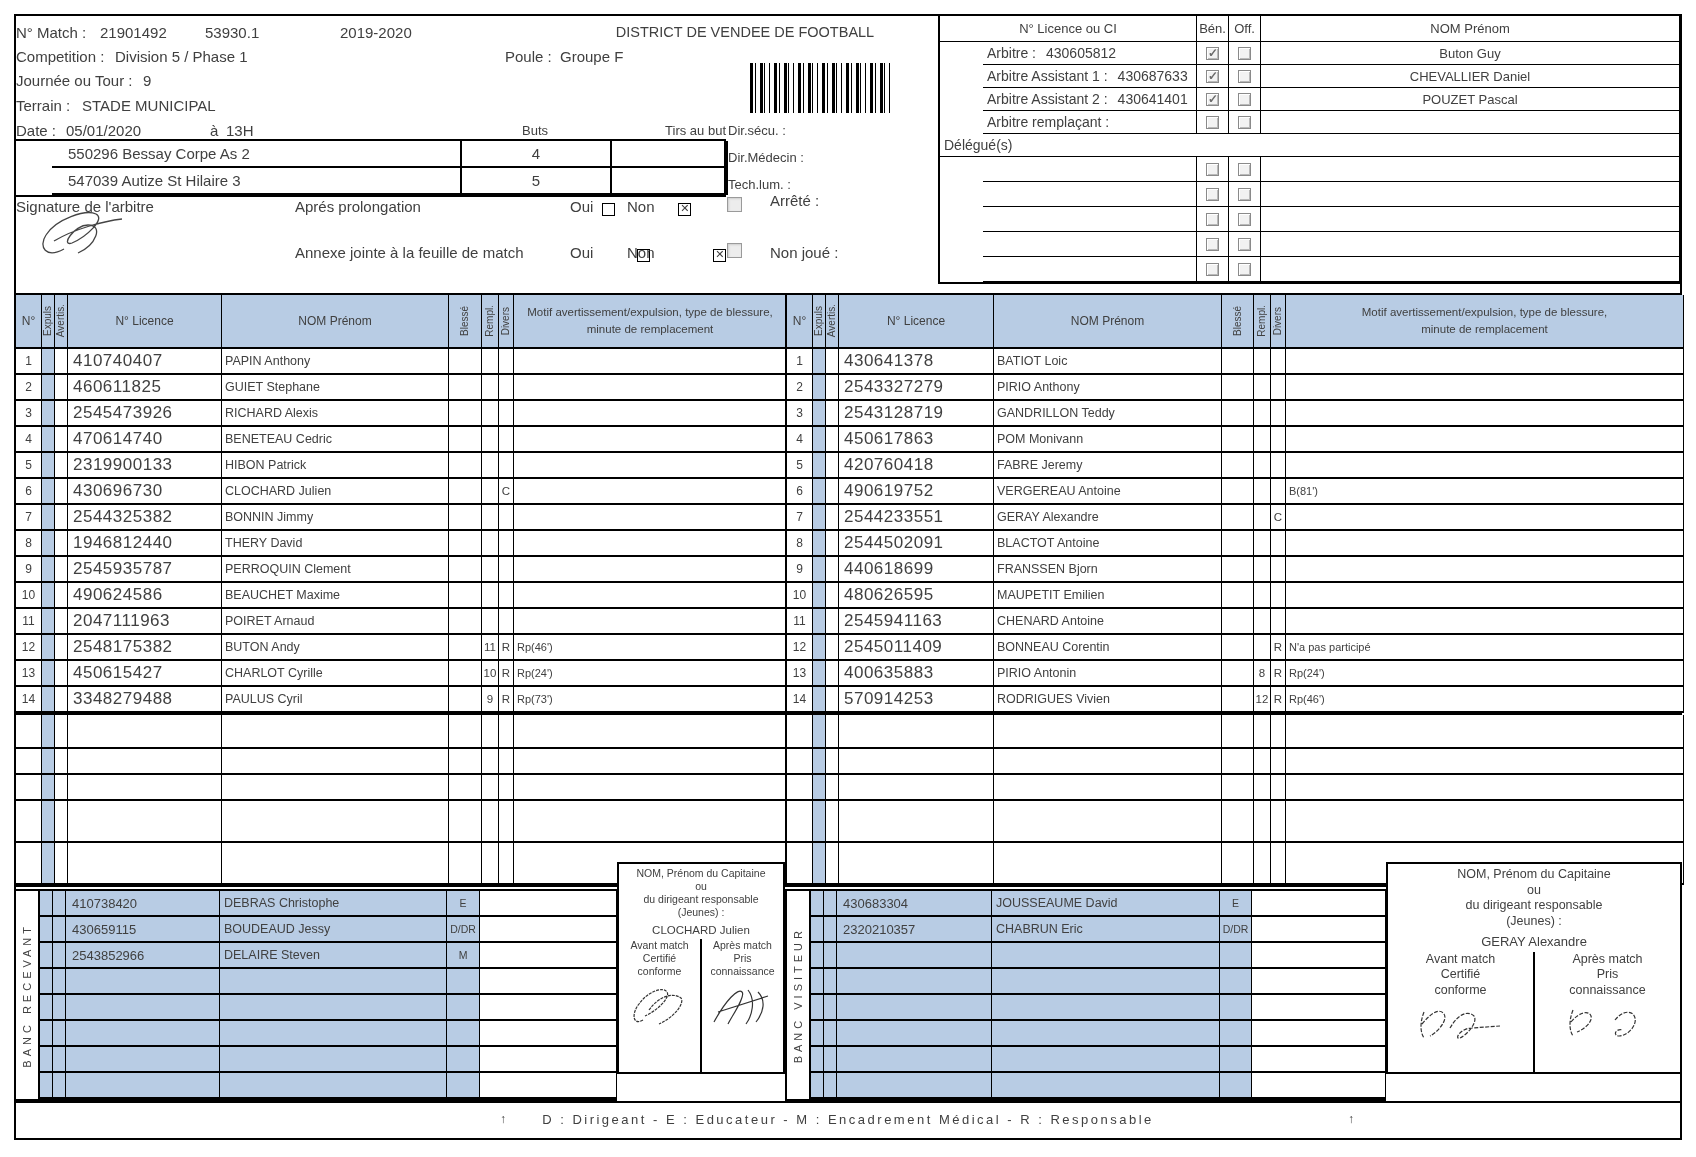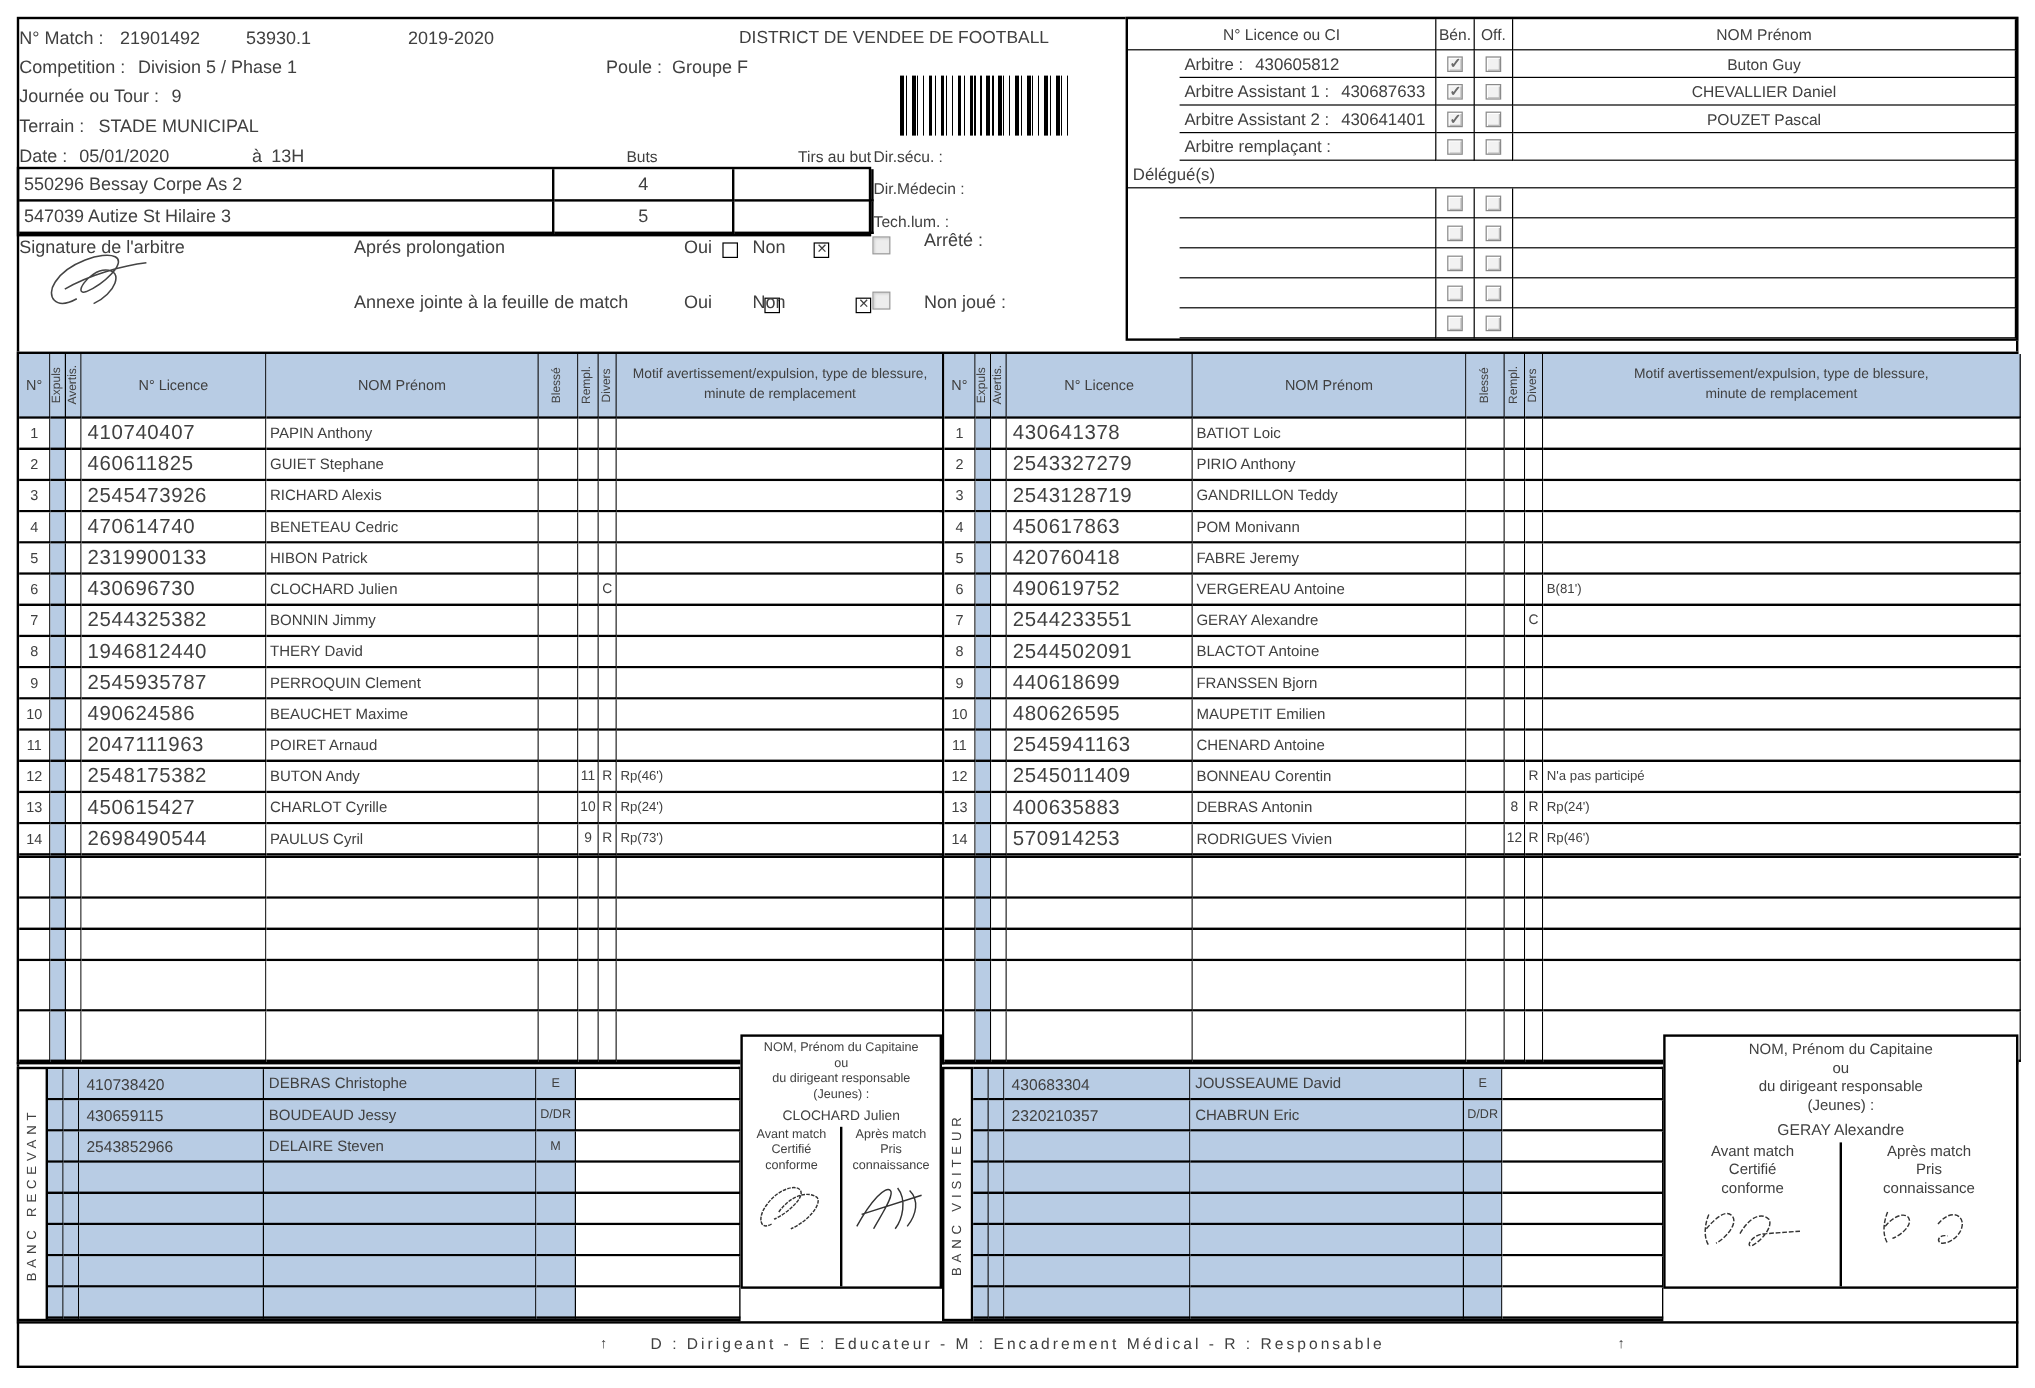--- a/index.html
+++ b/index.html
@@ -29,21 +29,21 @@
   .oc.ctr { justify-content:center; }
   .oc.label { padding-left:4px;margin-left:43px; }
   .oc .olic { margin-left:10px; }
   .oc.nomc { justify-content:center; font-size:13px; }
   .oc.dele { grid-column:1/-1; padding-left:4px; }
 
   
   .teams { position:absolute; left:14px; top:139px; width:712px; display:grid;
            grid-template-columns:446px 150px 116px; grid-template-rows:27px 27px; border:2px solid #000; }
   .tm { border-right:2px solid #000; border-bottom:2px solid #000; display:flex; align-items:center; font-size:15px; overflow:hidden; }
-  .tm.name { padding-left:4px; }
+  .tm.name { padding-left:16px;margin-left:36px; }
   .tm.ctr { justify-content:center; }
 
   
   .ptable { position:absolute; display:grid; border:2px solid #000; background:#fff;
             grid-template-rows:54px repeat(14,26px); }
   .ptable.left  { left:14px;  top:293px; width:771px; grid-template-columns:26px 13px 13px 154px 227px 33px 17px 15px 273px; }
   .ptable.right { left:785px; top:293px; width:897px; grid-template-columns:26px 13px 13px 155px 228px 32px 17px 15px 398px; }
   .sptable { position:absolute; display:grid; border:2px solid #000; border-top:none; background:#fff;
              grid-template-rows:34px 26px 26px 42px 42px; }
   .sptable.left  { left:14px;  top:715px; width:771px; grid-template-columns:26px 13px 13px 154px 227px 33px 17px 15px 273px; }
@@ -431,21 +431,21 @@
         <div class="c lic">450615427</div>
         <div class="c nom">CHARLOT Cyrille</div>
         <div class="c ctr"></div>
         <div class="c ctr">10</div>
         <div class="c ctr">R</div>
         <div class="c motif">Rp(24')</div>
       
         <div class="c num">14</div>
         <div class="c blue"></div>
         <div class="c"></div>
-        <div class="c lic">2698490544</div>
+        <div class="c lic">3348279488</div>
         <div class="c nom">PAULUS Cyril</div>
         <div class="c ctr"></div>
         <div class="c ctr">9</div>
         <div class="c ctr">R</div>
         <div class="c motif">Rp(73')</div>
       </div>
   </div>
 
   
   <div class="ptable right">
@@ -591,21 +591,21 @@
         <div class="c nom">BONNEAU Corentin</div>
         <div class="c ctr"></div>
         <div class="c ctr"></div>
         <div class="c ctr">R</div>
         <div class="c motif">N'a pas participé</div>
       
         <div class="c num">13</div>
         <div class="c blue"></div>
         <div class="c"></div>
         <div class="c lic">400635883</div>
-        <div class="c nom">DEBRAS Antonin</div>
+        <div class="c nom">PIRIO Antonin</div>
         <div class="c ctr"></div>
         <div class="c ctr">8</div>
         <div class="c ctr">R</div>
         <div class="c motif">Rp(24')</div>
       
         <div class="c num">14</div>
         <div class="c blue"></div>
         <div class="c"></div>
         <div class="c lic">570914253</div>
         <div class="c nom">RODRIGUES Vivien</div>

